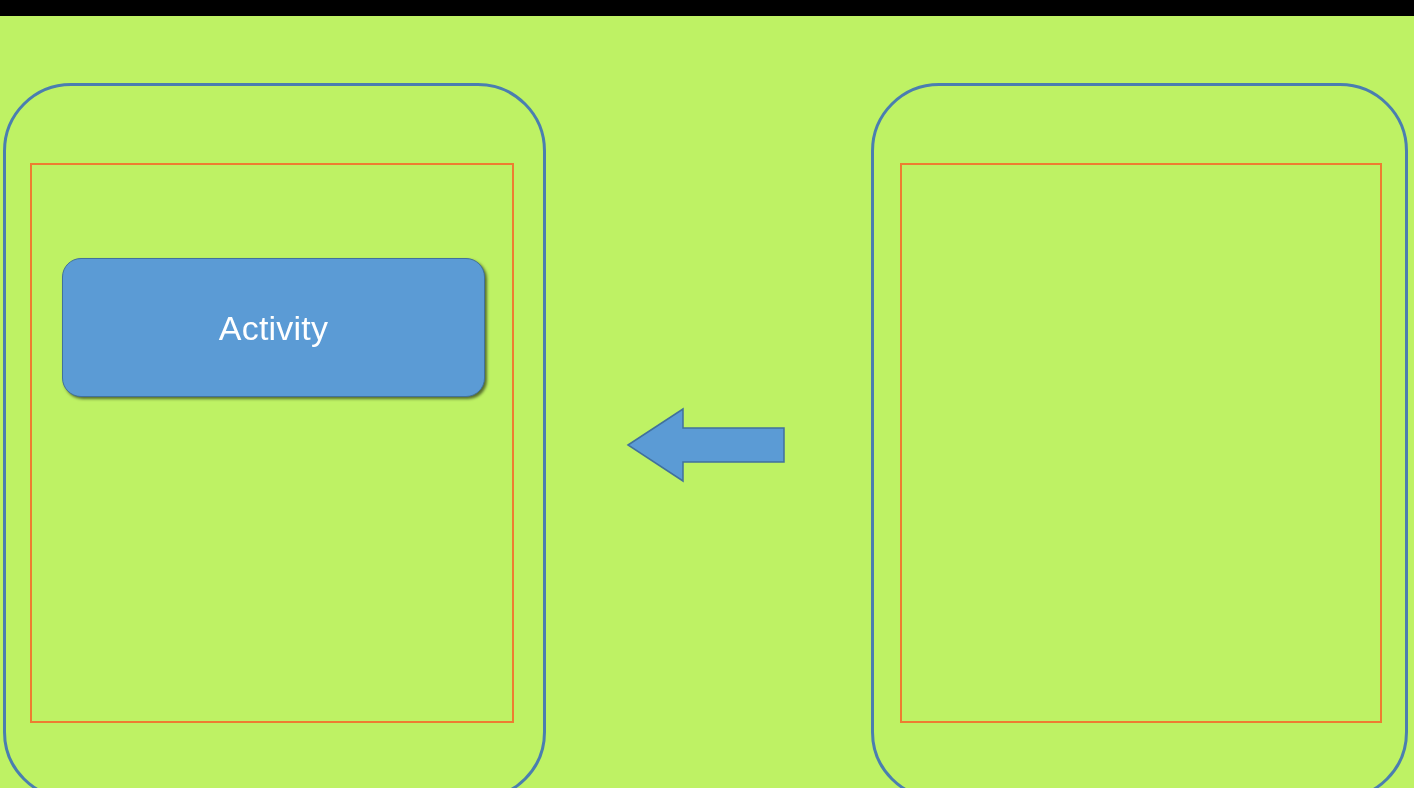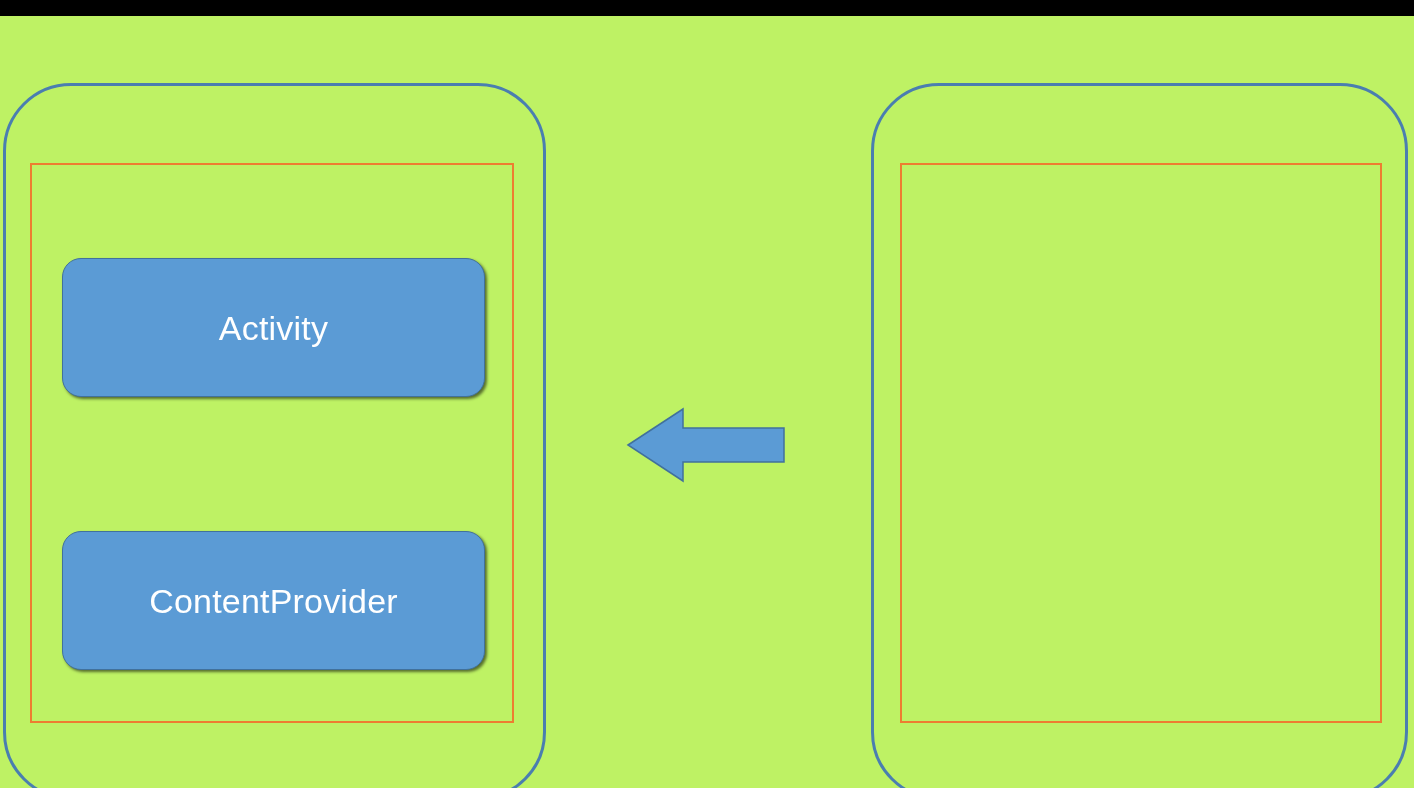--- a/index.html
+++ b/index.html
@@ -119,23 +119,20 @@
 <div id="canvas">
 
   <div class="phone" id="phone-left" style="border-color:#4A7EB0;"></div>
 
   <div class="screen" id="screen-left" style="border-color:#ED7D31;"></div>
 
   <div class="component-box" id="box-activity" style="background:#5B9BD5; border-color:#41719C;">
     <span class="component-label">Activity</span>
   </div>
 
-  <div class="component-box" id="box-contentprovider" style="background:#5B9BD5; border-color:#41719C;">
-    <span class="component-label">ContentProvider</span>
-  </div>
 
   <div id="arrow-left">
     <svg viewBox="0 0 156 76" preserveAspectRatio="none">
       <polygon points="0,38 55,2 55,21 156,21 156,55 55,55 55,74" fill="#5B9BD5" stroke="#41719C" stroke-width="1.5" stroke-linejoin="miter"></polygon>
     </svg>
   </div>
 
   <div class="phone" id="phone-right" style="border-color:#4A7EB0;"></div>
 
   <div class="screen" id="screen-right" style="border-color:#ED7D31;"></div>

